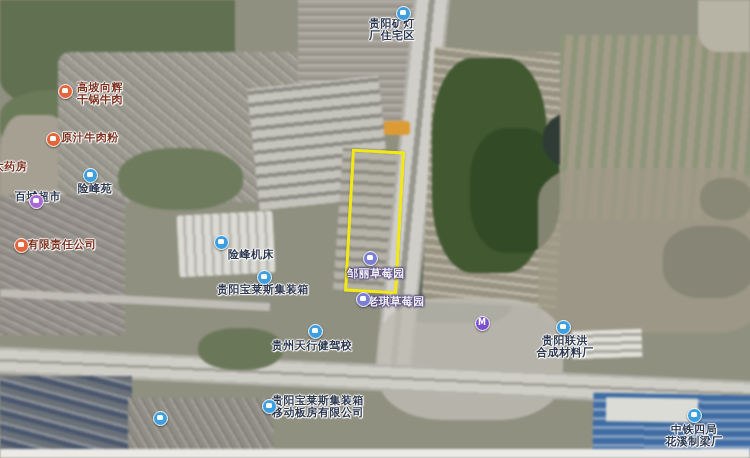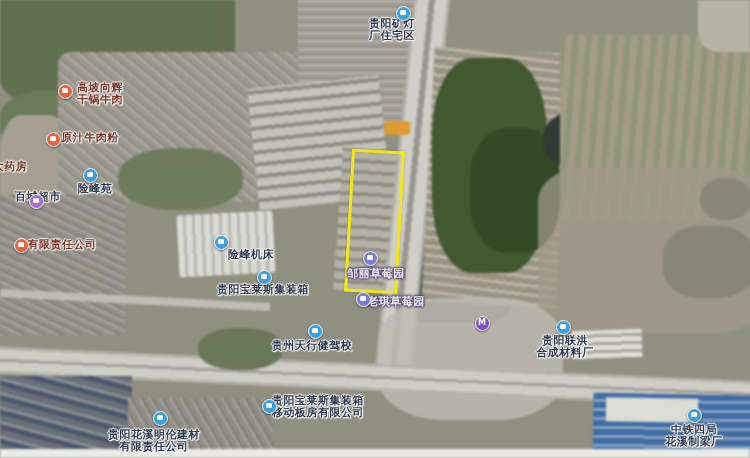--- a/index.html
+++ b/index.html
@@ -135,23 +135,19 @@
       <div class="poi-icon" style="left: 307.5px; top: 323.5px; background: rgb(62, 159, 224);"></div>
       <div class="poi-label style-dark" style="left: 312px; top: 341px;">
         <div class="poi-line">贵州天行健驾校</div>
       </div>
       <div class="poi-icon" style="left: 261.5px; top: 398.5px; background: rgb(62, 159, 224);"></div>
       <div class="poi-label style-dark" style="left: 318px; top: 396px;">
         <div class="poi-line">贵阳宝莱斯集装箱</div>
         <div class="poi-line">移动板房有限公司</div>
       </div>
       <div class="poi-icon" style="left: 152.5px; top: 410.5px; background: rgb(62, 159, 224);"></div>
-      <div class="poi-label style-dark" style="left: 154px; top: 430px;">
-        <div class="poi-line">贵阳花溪明伦建材</div>
-        <div class="poi-line">有限责任公司</div>
-      </div>
       <div class="poi-icon" style="left: 686.5px; top: 407.5px; background: rgb(62, 159, 224);"></div>
       <div class="poi-label style-dark" style="left: 694px; top: 425px;">
         <div class="poi-line">中铁四局</div>
         <div class="poi-line">花溪制梁厂</div>
       </div>
     </div>
 </div>
 
 </body></html>

